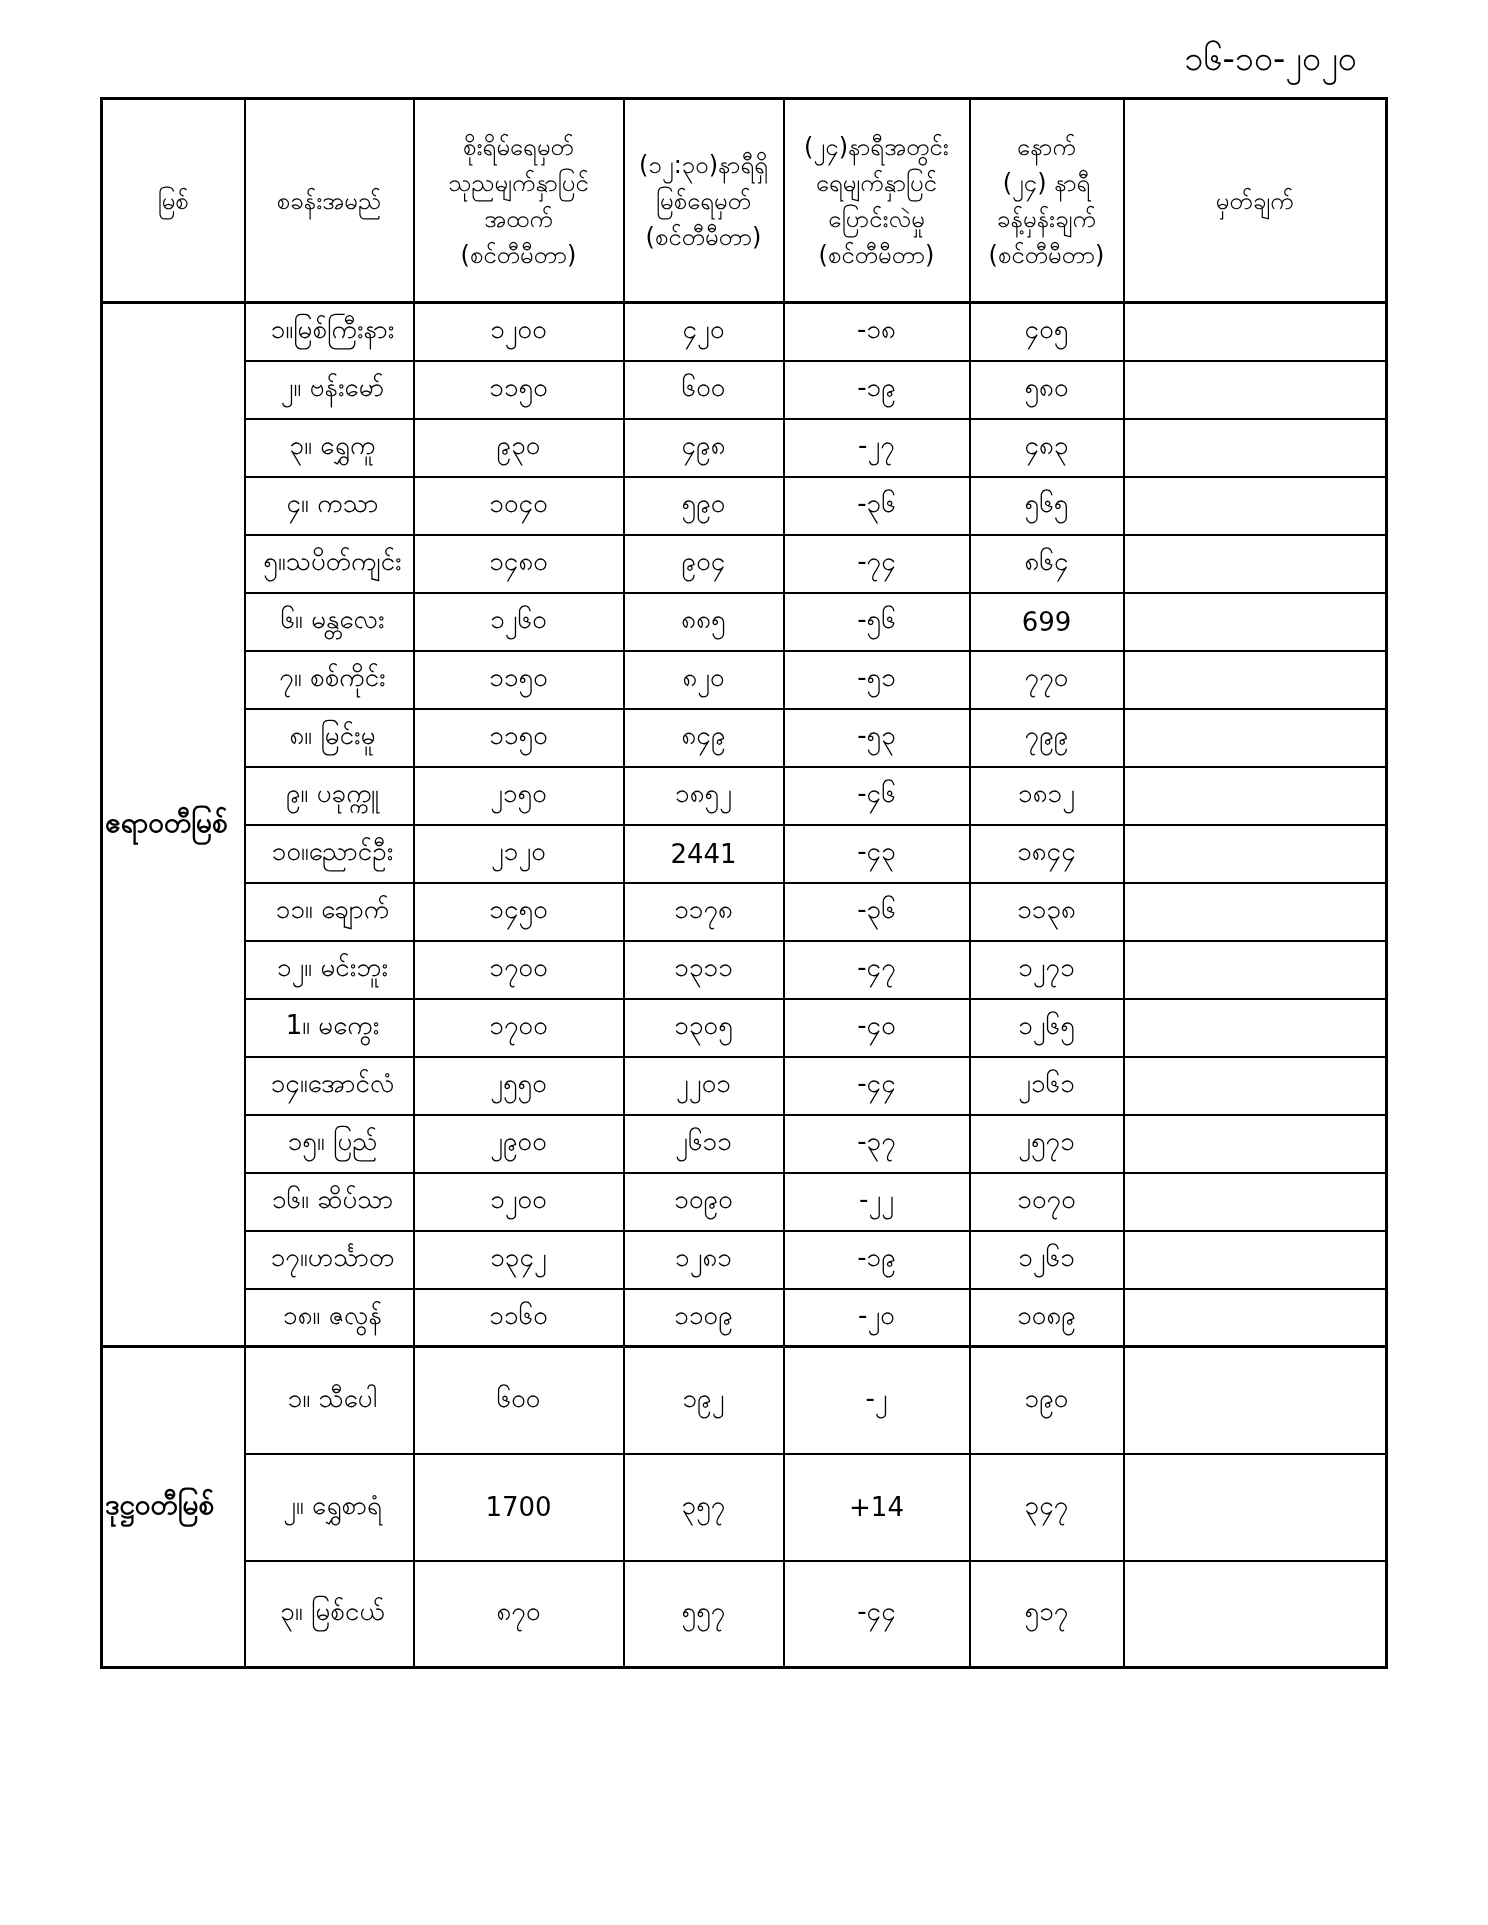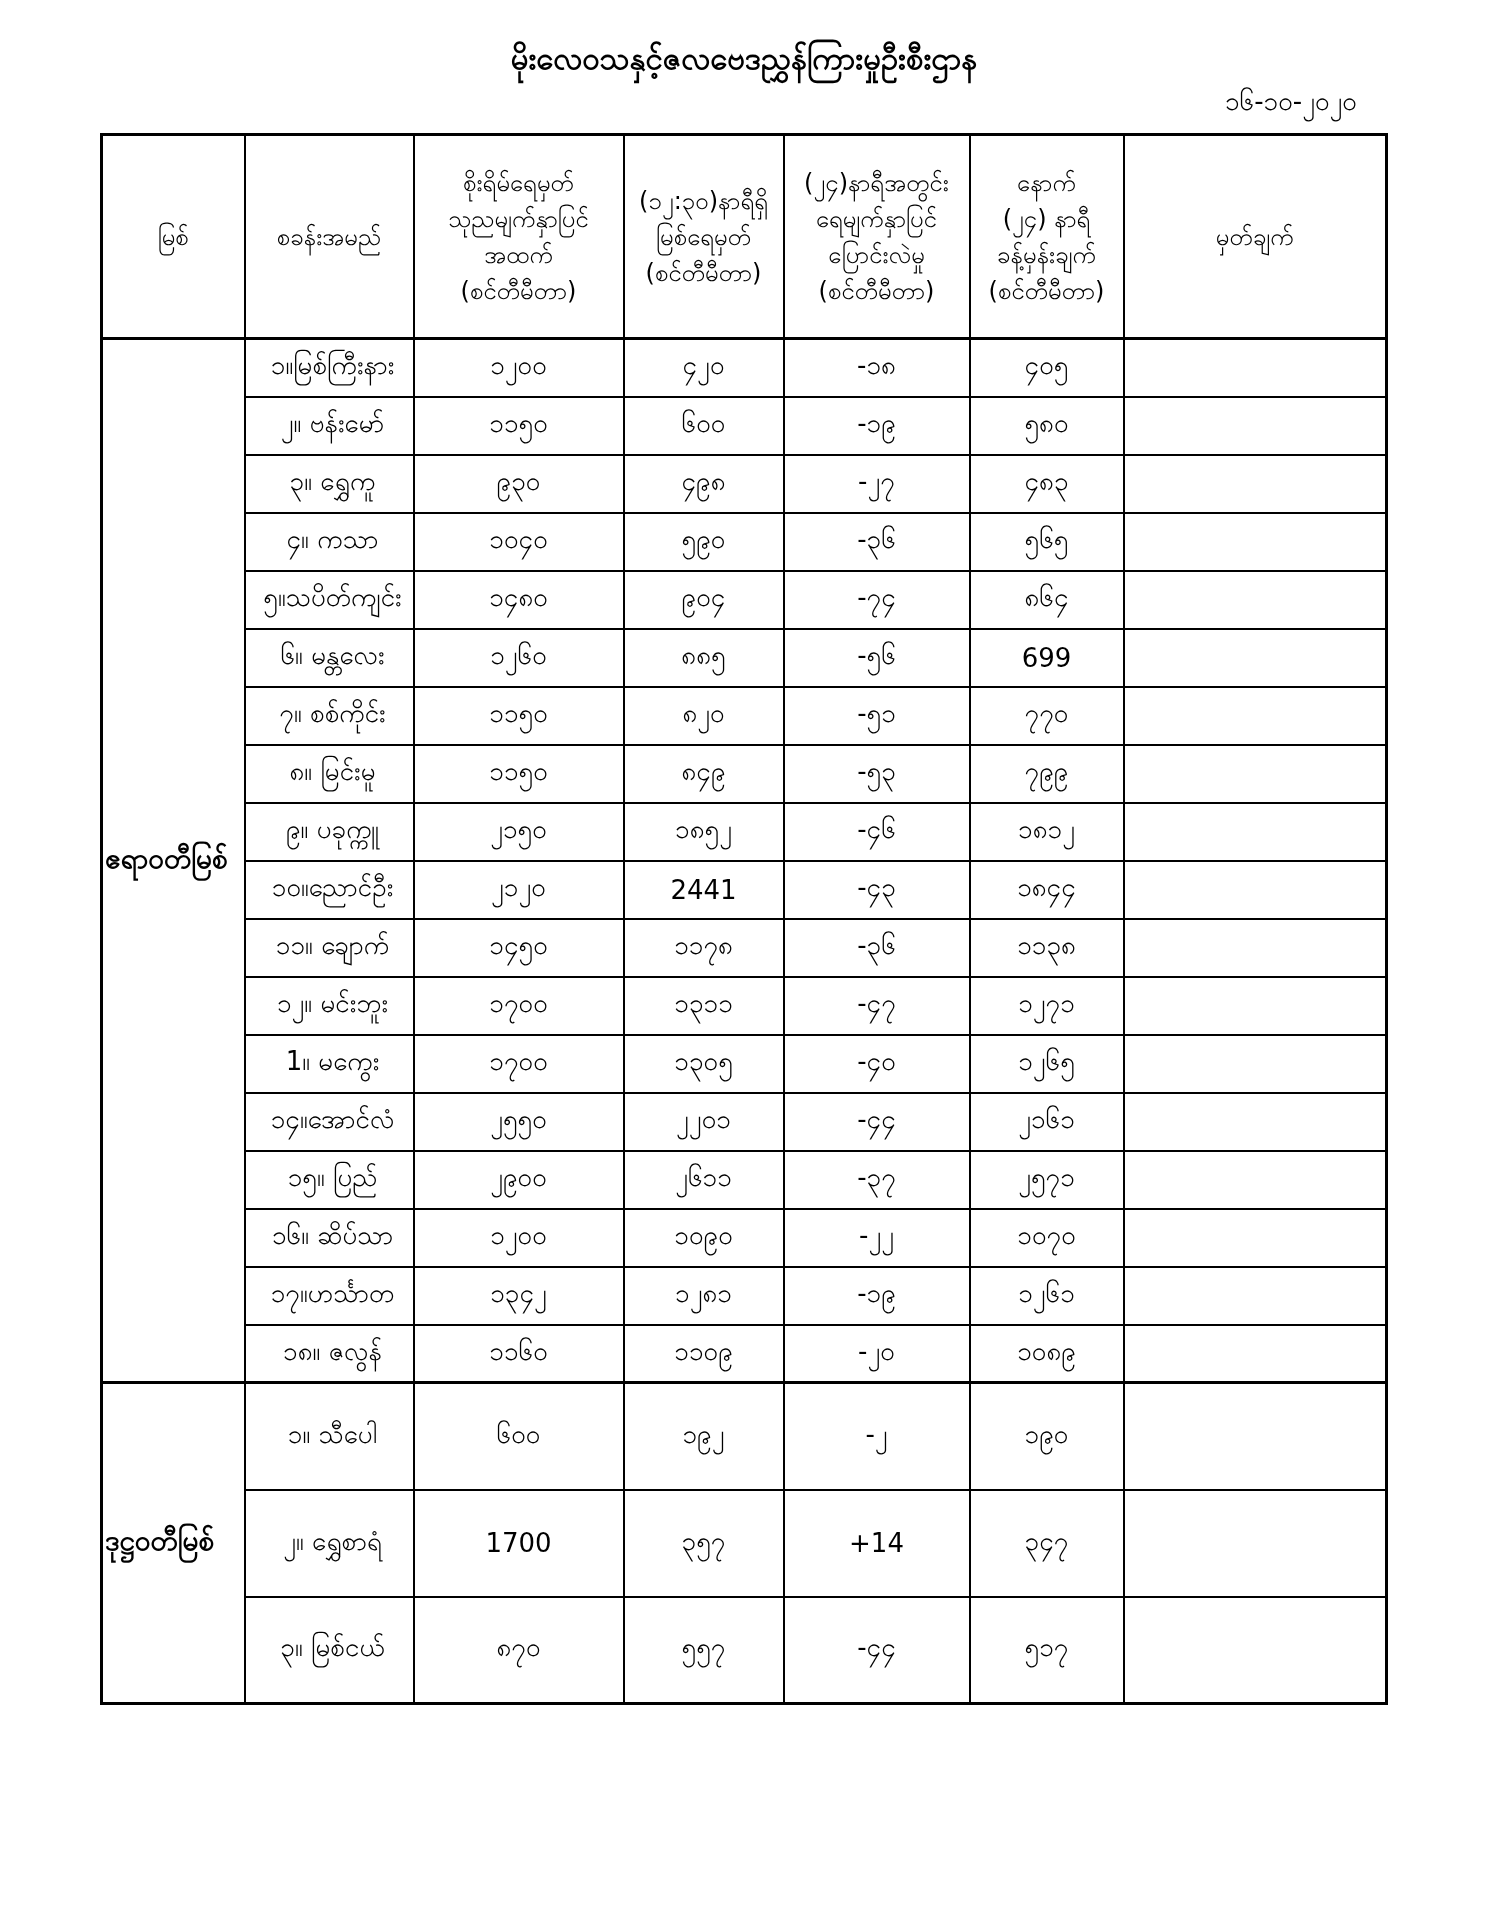--- a/index.html
+++ b/index.html
@@ -23,21 +23,21 @@
   .title-line {
     font-size: 31px;
     font-weight: bold;
     line-height: 1.55;
   }
   .date-line {
     width: 1285px;
     margin: 2px auto 10px auto;
     margin-left: 100px;
     text-align: right;
-    font-size: 26px;
+    font-size: 34px;
     padding-right: 28px;
     box-sizing: border-box;
   }
   table.forecast {
     border-collapse: collapse;
     table-layout: fixed;
     margin-left: 100px;
     width: 1285px;
     border: 3px solid #000;
   }
@@ -84,21 +84,20 @@
   tr.g1 { height: 58px; }
   tr.g2 { height: 107px; }
   tr.group-start td { border-top-width: 3px; }
 </style>
 </head>
 <body>
 
 <div class="page">
 
   <div class="title-block">
-    <div class="title-line">မိုးလေဝသနှင့်ဇလဗေဒညွှန်ကြားမှုဦးစီးဌာန</div>
   </div>
 
   <div class="date-line">၁၆-၁၀-၂၀၂၀</div>
 
   <table class="forecast">
     <colgroup>
       <col class="c-river">
       <col class="c-station">
       <col class="c-danger">
       <col class="c-level">

